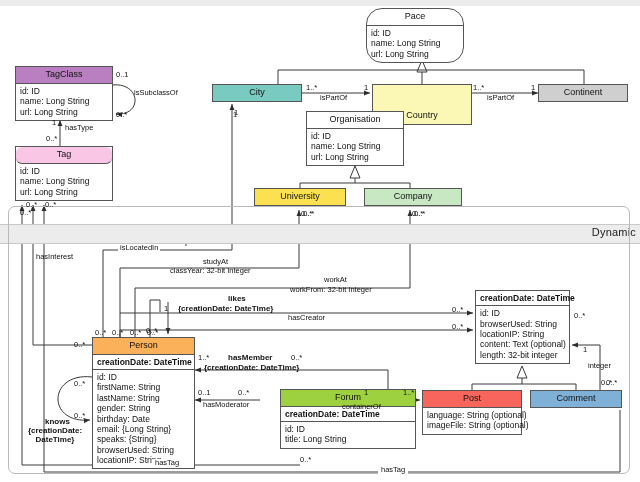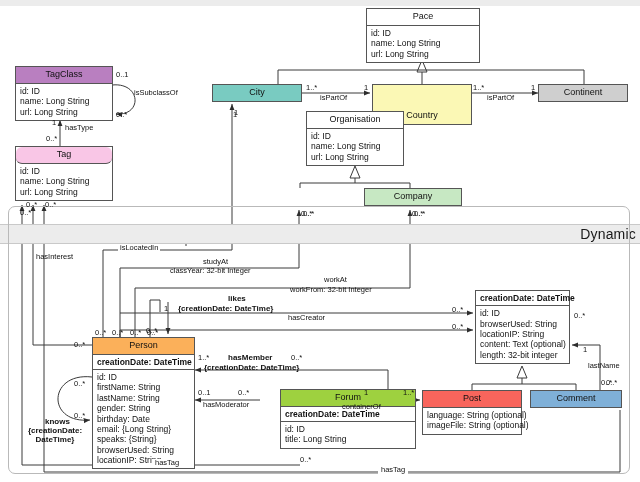--- a/index.html
+++ b/index.html
@@ -7,21 +7,21 @@
   #stage{position:relative;width:640px;height:482px;background:#ffffff;overflow:hidden;}
 
   
   .topstrip{position:absolute;left:0;top:0;width:640px;height:6px;background:#ececec;}
 
   
   .frame{position:absolute;left:8px;top:206px;width:620px;height:266px;border:1px solid #b9b9b9;border-radius:7px;background:transparent;}
 
   
   .band{position:absolute;left:0;top:224px;width:640px;height:18px;background:#ececec;border-top:1px solid #c9c9c9;border-bottom:1px solid #c9c9c9;}
-  .band-label{position:absolute;right:4px;top:226px;font-size:14px;color:#1a1a1a;letter-spacing:.2px;}
+  .band-label{position:absolute;right:4px;top:226px;font-size:11px;color:#1a1a1a;letter-spacing:.2px;}
 
   
   .cls{position:absolute;box-sizing:border-box;border:1px solid #555;background:#fff;}
   .cls .hdr{box-sizing:border-box;text-align:center;font-size:9px;color:#111;padding:3px 2px 3px;border-bottom:1px solid #555;line-height:1.1;}
   .cls .keyrow{box-sizing:border-box;font-size:8.5px;font-weight:bold;color:#111;padding:2px 4px;border-bottom:1px solid #555;line-height:1.2;white-space:nowrap;}
   .cls .attrs{box-sizing:border-box;font-size:8.5px;color:#111;padding:2px 4px 3px;line-height:1.22;white-space:nowrap;}
   .cls .attrs div{white-space:nowrap;}
 
   .lbl{position:absolute;font-size:7.5px;color:#111;white-space:nowrap;line-height:1.15;}
   .lbl.b{font-weight:bold;font-size:8px;}
@@ -152,21 +152,21 @@
 
     
     <line x1="473" y1="313" x2="473" y2="313" stroke="#3a3a3a" stroke-width="1"></line>
   </svg>
 
   <div class="band"></div>
   <div class="band-label">Dynamic</div>
 
   <div class="frame"></div>
 
-  <div class="cls" style="left:366px;top:8px;width:114px;">
+  <div class="cls" style="left:366px;top:8px;width:98px;border-radius:16px;">
     <div class="hdr">Pace</div>
     <div class="attrs">
       <div>id:  ID</div>
       <div>name: Long String</div>
       <div>url: Long String</div>
     </div>
   </div>
 
   <div class="cls" style="left:212px;top:84px;width:90px;background:#79cbc1;">
     <div class="hdr" style="border-bottom:none;background:#79cbc1;">City</div>
@@ -182,20 +182,23 @@
 
   <div class="cls" style="left:306px;top:111px;width:98px;">
     <div class="hdr">Organisation</div>
     <div class="attrs">
       <div>id: ID</div>
       <div>name: Long String</div>
       <div>url: Long String</div>
     </div>
   </div>
 
+  <div class="cls" style="left:254px;top:188px;width:92px;background:#fbe14f;">
+    <div class="hdr" style="border-bottom:none;background:#fbe14f;">University</div>
+  </div>
 
   <div class="cls" style="left:364px;top:188px;width:98px;background:#c7e8c3;">
     <div class="hdr" style="border-bottom:none;background:#c7e8c3;">Company</div>
   </div>
 
   <div class="cls" style="left:15px;top:66px;width:98px;">
     <div class="hdr" style="background:#b97fc0;">TagClass</div>
     <div class="attrs">
       <div>id: ID</div>
       <div>name: Long String</div>
@@ -309,21 +312,21 @@
 
   <div class="lbl b" style="left:45px;top:417px;">knows</div>
   <div class="lbl b" style="left:22px;top:426px;width:66px;white-space:normal;text-align:center;line-height:1.15;">{creationDate: DateTime}</div>
   <div class="mult" style="left:74px;top:379px;">0..*</div>
   <div class="mult" style="left:74px;top:411px;">0..*</div>
 
   <div class="lbl" style="left:342px;top:403px;">containerOf</div>
   <div class="mult" style="left:364px;top:388px;">1</div>
   <div class="mult" style="left:403px;top:388px;">1..*</div>
 
-  <div class="lbl" style="left:588px;top:362px;">lastName</div>
+  <div class="lbl" style="left:588px;top:362px;">integer</div>
   <div class="mult" style="left:583px;top:345px;">1</div>
   <div class="mult" style="left:601px;top:378px;">0..*</div>
   <div class="mult" style="left:574px;top:311px;">0..*</div>
 
   <div class="lbl" style="left:152px;top:459px;background:#fff;padding:0 3px;">hasTag</div>
   <div class="mult" style="left:300px;top:455px;">0..*</div>
 
   <div class="lbl" style="left:378px;top:466px;background:#fff;padding:0 3px;">hasTag</div>
   <div class="mult" style="left:606px;top:378px;">0..*</div>
 

